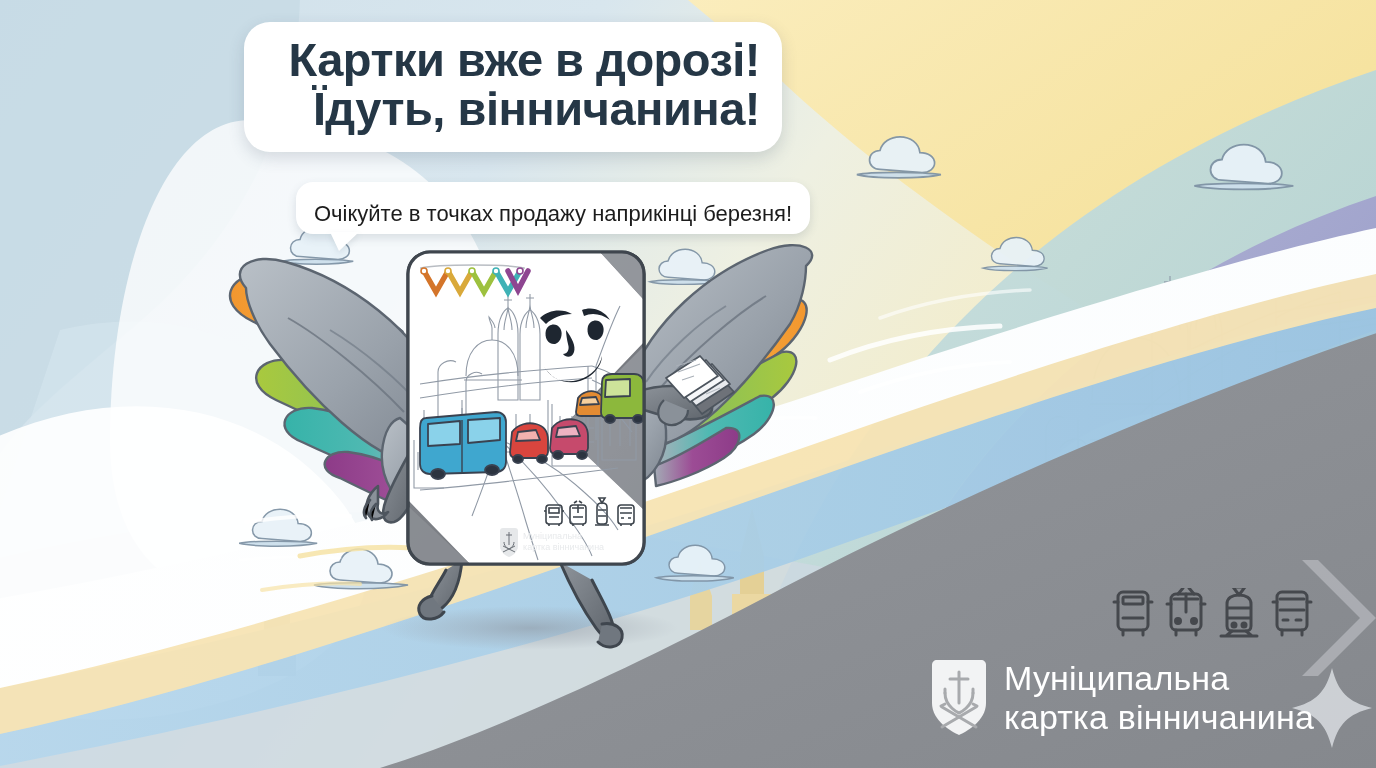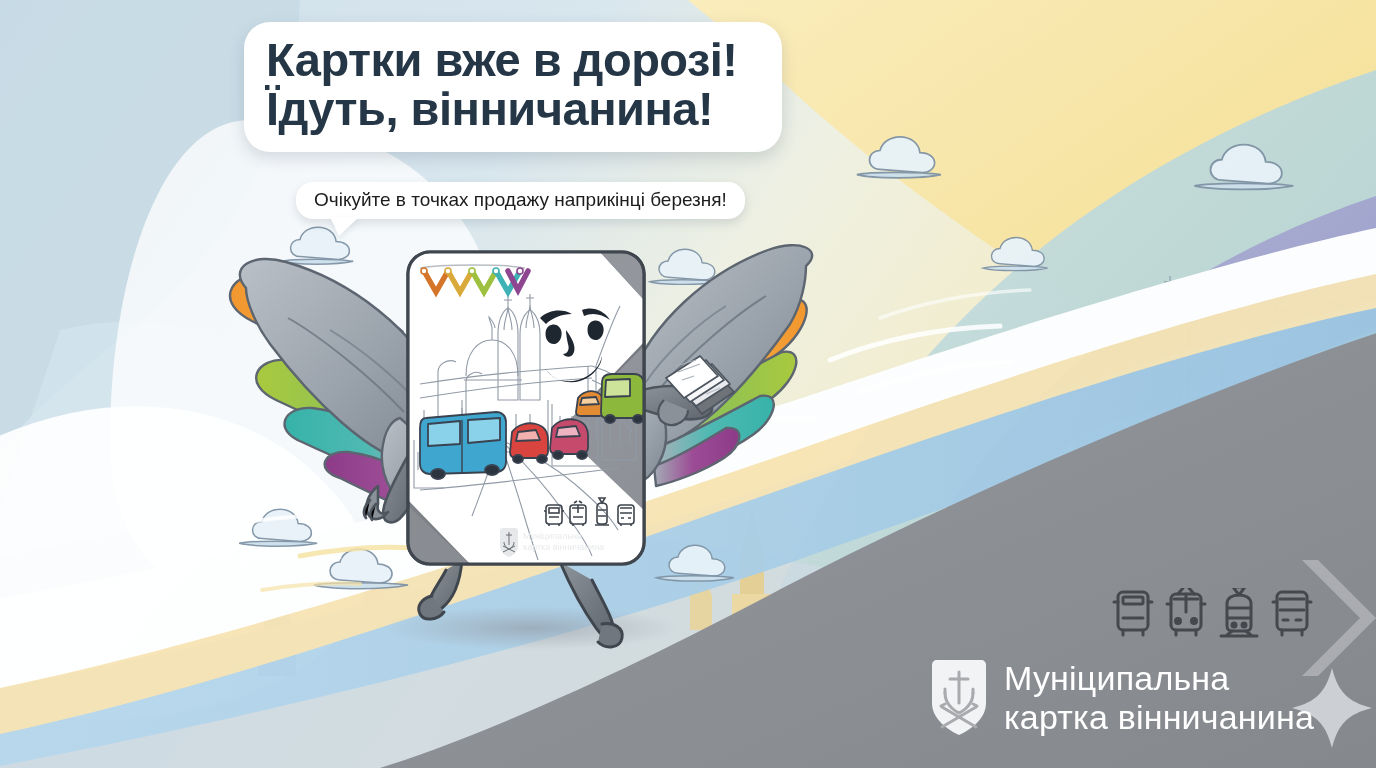--- a/index.html
+++ b/index.html
@@ -29,21 +29,21 @@
   .headline-bubble {
     position: absolute;
     left: 244px;
     top: 22px;
     width: 538px;
     border-radius: 26px;
     background: #ffffff;
     box-shadow: 0 6px 16px rgba(60,80,100,0.18);
     padding: 14px 22px 18px 22px;
     box-sizing: border-box;
-    text-align: left;
+    text-align: right;
   }
   .headline-line {
     font-family: "Liberation Sans", "DejaVu Sans", sans-serif;
     font-weight: bold;
     font-size: 47px;
     line-height: 1.04;
     letter-spacing: -0.5px;
     color: #253746;
     white-space: nowrap;
   }
@@ -53,25 +53,26 @@
     position: absolute;
     left: 296px;
     top: 182px;
     border-radius: 17px;
     background: #ffffff;
     box-shadow: 0 4px 10px rgba(60,80,100,0.16);
     padding: 7px 18px 8px 18px;
     box-sizing: border-box;
   }
   .sub-text {
-    font-size: 19px;
+    font-size: 22px;
     font-weight: normal;
     color: #1c1c1c;
     white-space: nowrap;
     line-height: 1.15;
+    margin-top: 12px;
   }
   .sub-tail {
     position: absolute;
     left: 34px;
     bottom: -17px;
     width: 0; height: 0;
     border-left: 9px solid transparent;
     border-right: 20px solid transparent;
     border-top: 19px solid #ffffff;
     filter: drop-shadow(0 3px 3px rgba(60,80,100,0.12));

